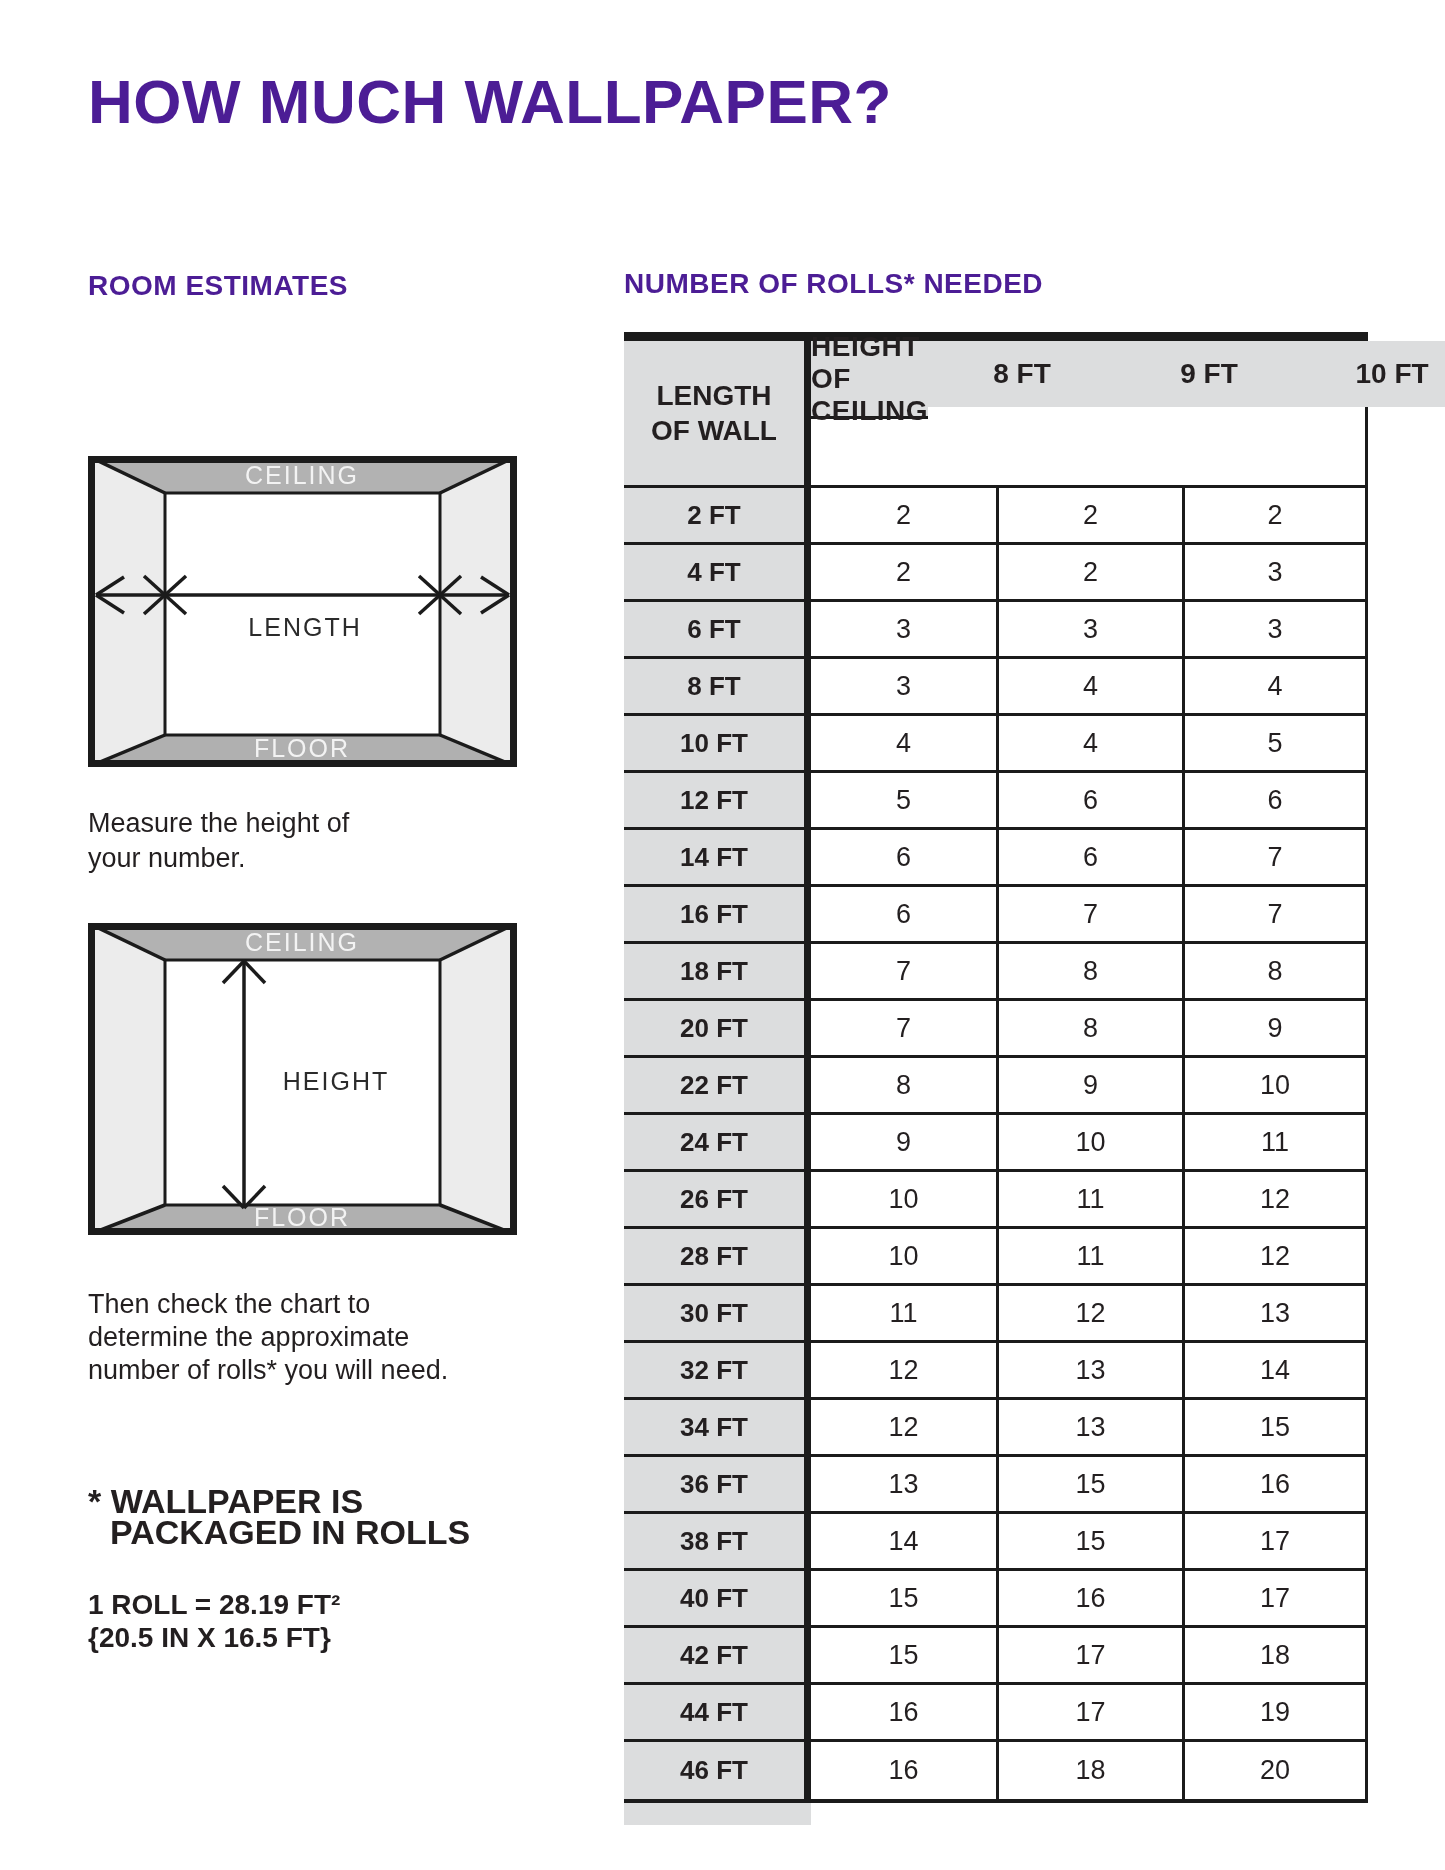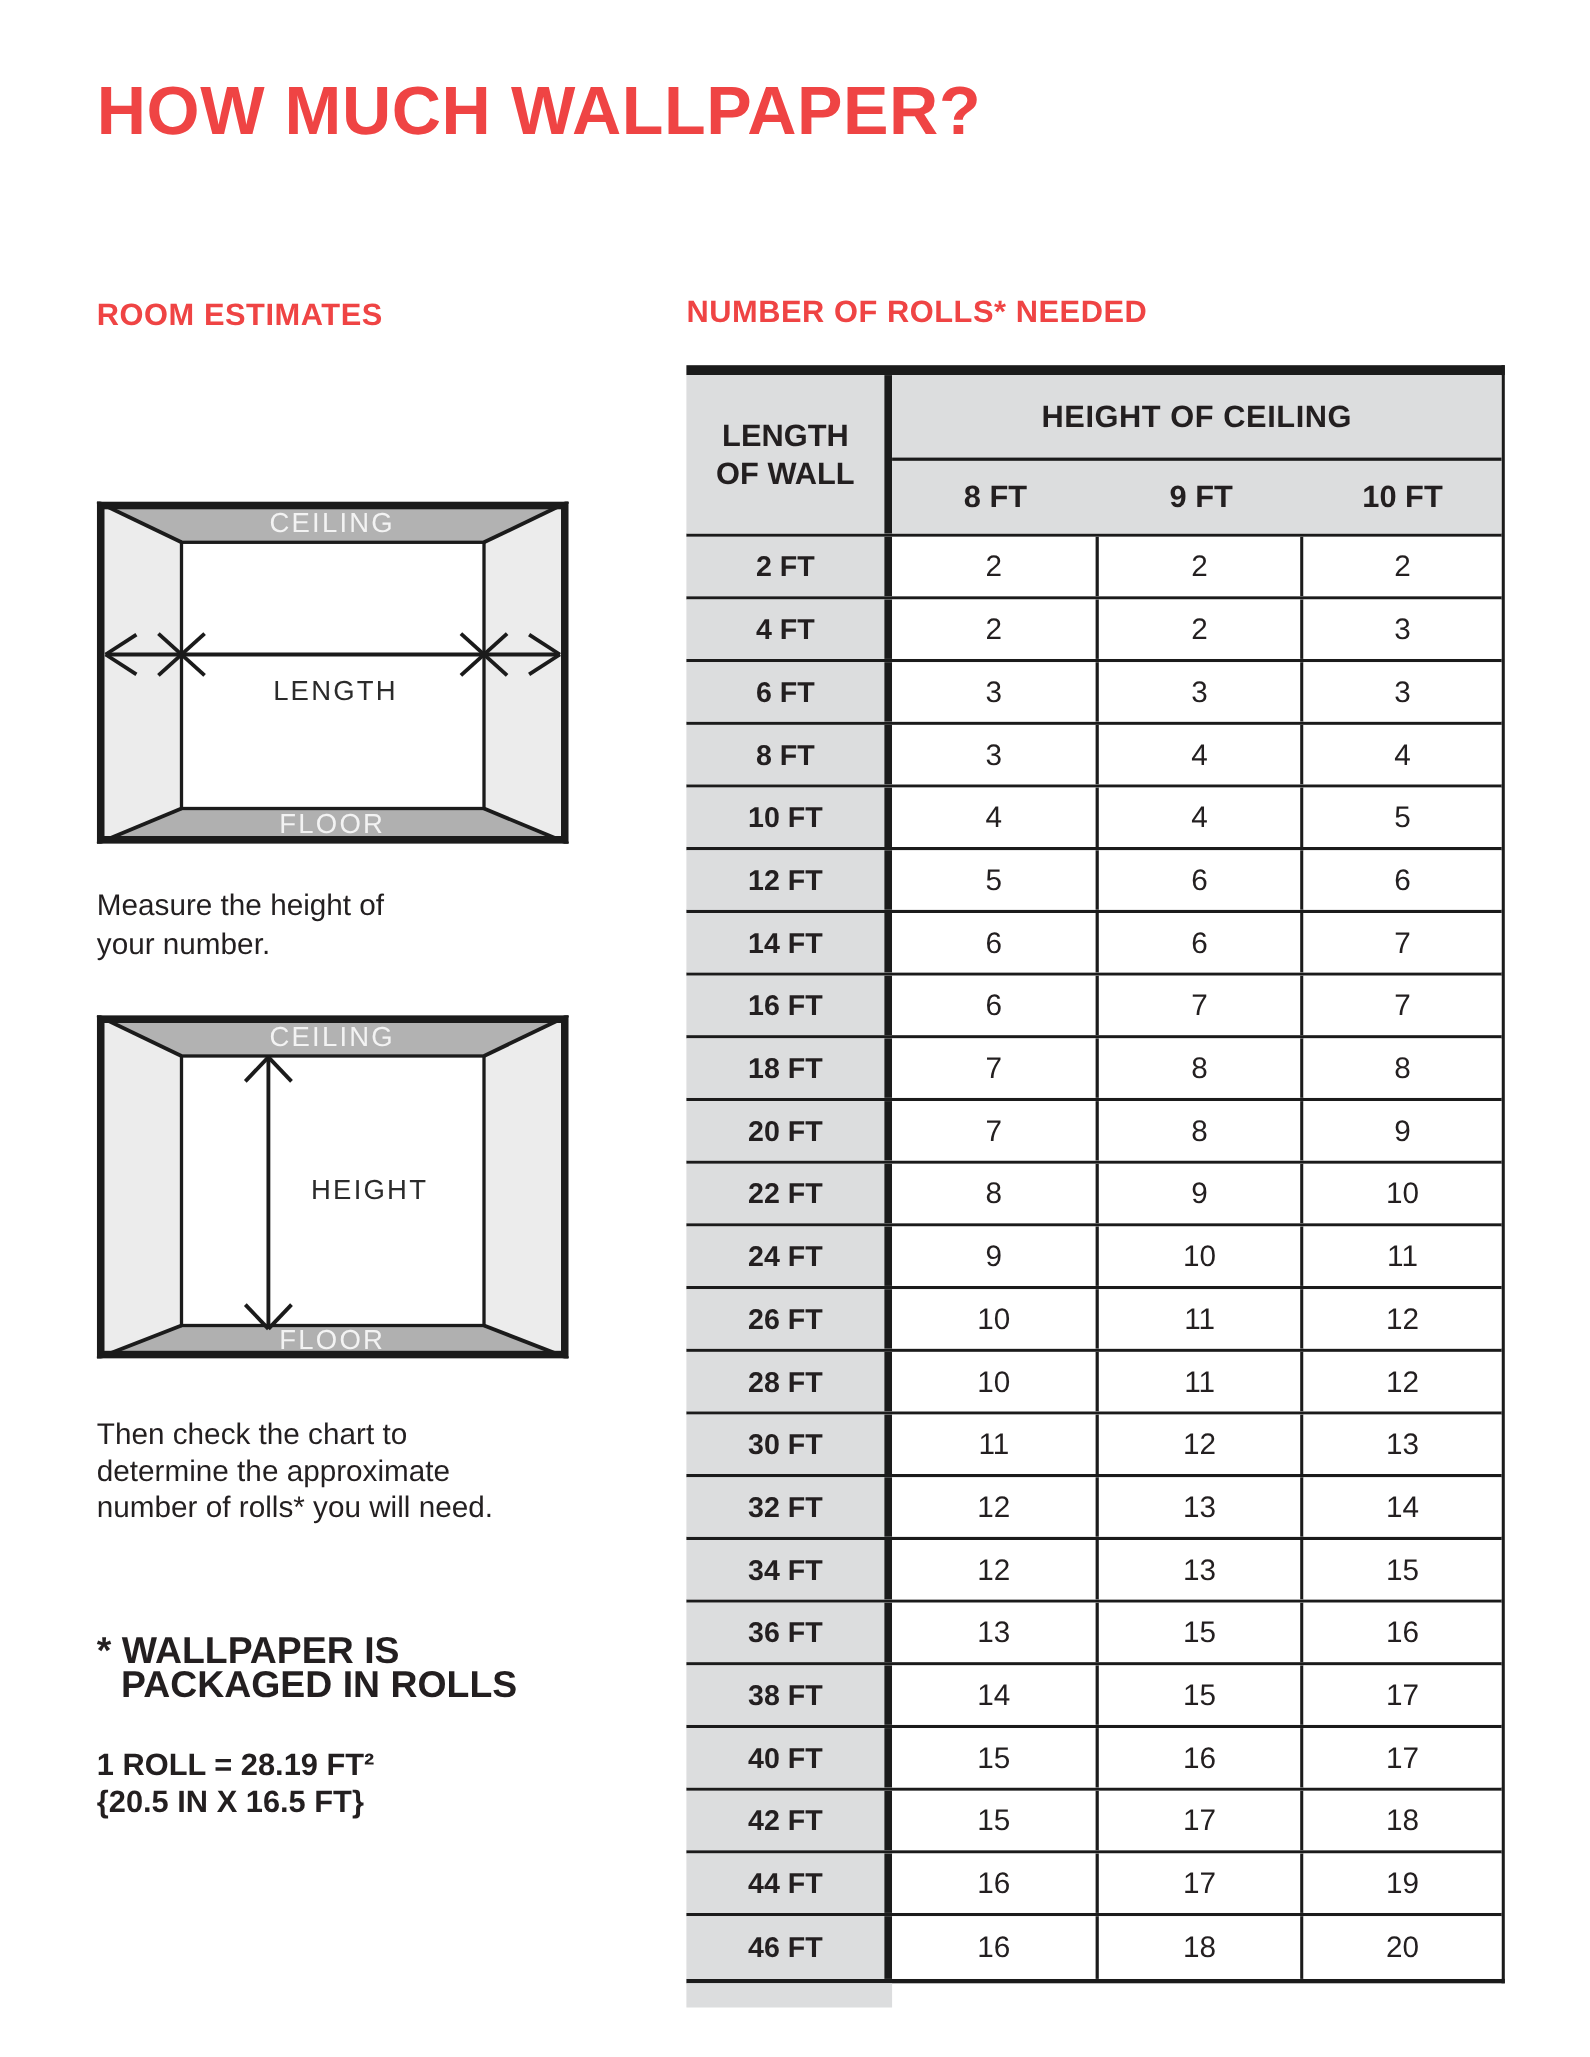--- a/index.html
+++ b/index.html
@@ -1,20 +1,20 @@
 <!DOCTYPE html>
 <html><head>
 <meta charset="utf-8">
 <style>
   html,body { margin:0; padding:0; background:#ffffff; }
   .page {
     position:relative; width:1445px; height:1870px; background:#ffffff;
     font-family:"Liberation Sans", sans-serif; color:#231F20; overflow:hidden;
   }
-  .blue { color:#ef4444; }
+  .blue { color:#4c1d95; }
 
   .title {
     position:absolute; left:88px; top:66px;
     font-size:62px; font-weight:bold; letter-spacing:0.5px;
   }
 
   .section-head {
     position:absolute; left:88px; top:270px;
     font-size:28px; font-weight:bold; letter-spacing:0.5px;
   }
@@ -53,21 +53,21 @@
     border-top:9px solid #1B1B1B;
     border-right:3px solid #1B1B1B;
     border-bottom:4px solid #1B1B1B;
   }
   .thead { display:flex; height:144px; border-bottom:3px solid #1B1B1B; }
   .col0h {
     width:187px; box-sizing:border-box; border-right:7px solid #1B1B1B;
     background:#DCDDDE; display:flex; align-items:center; justify-content:center;
     text-align:center; white-space:pre-line; font-weight:bold; font-size:28px; line-height:35px;
   }
-  .hr { width:554px; display:flex; flex-direction:column; }
+  .hr { width:554px; display:flex; flex-direction:row; }
   .grouph {
     height:75px; border-bottom:3px solid #1B1B1B; background:#DCDDDE;
     display:flex; align-items:center; justify-content:center;
     font-weight:bold; font-size:28px; letter-spacing:0.5px;
   }
   .subrow { display:flex; height:66px; background:#DCDDDE; }
   .sub { display:flex; align-items:center; justify-content:center; font-weight:bold; font-size:28px; }
   .sub0 { width:188px; } .sub1 { width:186px; } .sub2 { width:180px; }
 
   .trow { display:flex; height:57px; box-sizing:border-box; border-bottom:3px solid #1B1B1B; }

